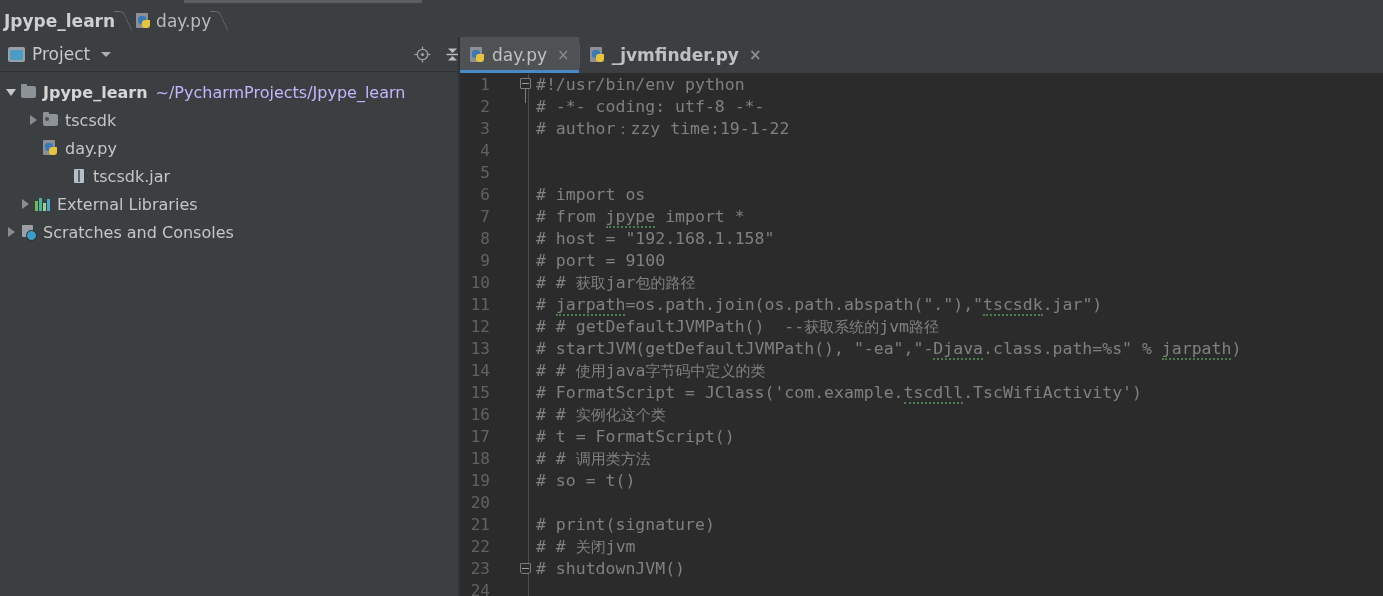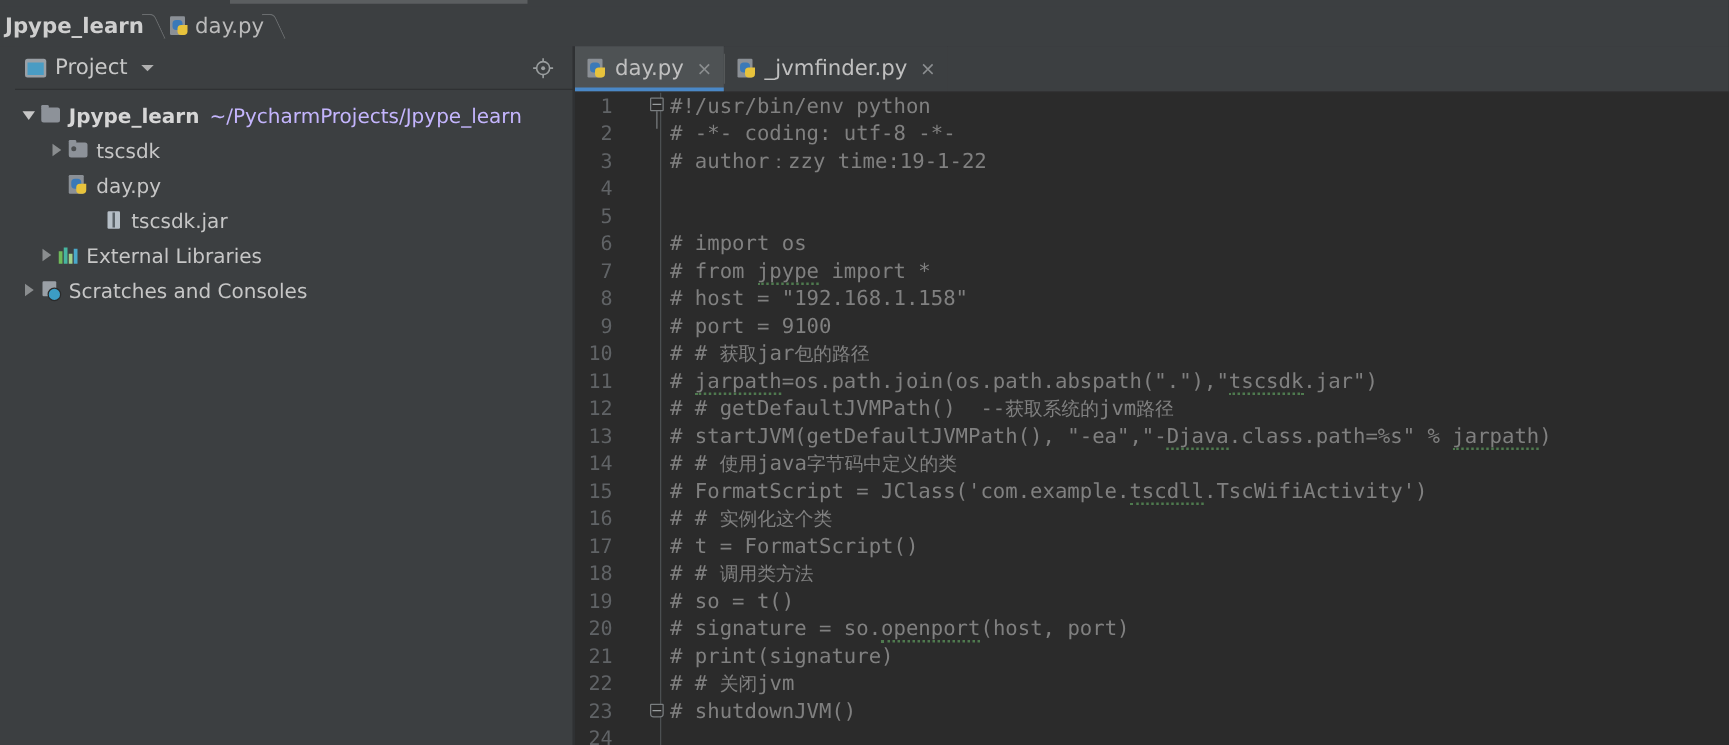--- a/index.html
+++ b/index.html
@@ -82,21 +82,21 @@
   }
   .pyicon .snake-y {
     position: absolute; left: 6px; top: 7px;
     width: 8px; height: 8px;
     background: #e8c33c;
     border-radius: 3px 0 3px 3px;
   }
 
   
   .project-panel {
-    position: absolute; left: 12px; top: 37px;
+    position: absolute; left: 0; top: 37px;
     width: 541px; height: 559px;
     background: #3c3f41;
   }
   .panel-header {
     position: relative;
     height: 34px;
     display: flex; align-items: center;
     background: #3c3f41;
     border-bottom: 1px solid #2f3133;
   }
@@ -261,21 +261,21 @@
   }
   .tab.active {
     background: #4e5254;
   }
   .tab.active::after {
     content: "";
     position: absolute; left: 0; right: 0; bottom: 0;
     height: 3px;
     background: #4a88c7;
   }
-  .tab.inactive { background: #3c3f41; }
+  .tab.inactive { background: #3c3f41; font-weight: bold; }
   .tab-close {
     color: #8b8e90;
     font-size: 15px;
     margin-left: 4px;
     line-height: 1;
   }
   .tab-sep {
     width: 1px;
     background: #555859;
     margin: 6px 0;
@@ -521,21 +521,21 @@
           <div class="code-row"><span class="lineno">10</span><span class="codetext"># # <span class="cn">获取</span>jar<span class="cn">包的路径</span></span></div>
           <div class="code-row"><span class="lineno">11</span><span class="codetext"># <span class="typo">jarpath</span>=os.path.join(os.path.abspath("."),"<span class="typo">tscsdk</span>.jar")</span></div>
           <div class="code-row"><span class="lineno">12</span><span class="codetext"># # getDefaultJVMPath()  --<span class="cn">获取系统的</span>jvm<span class="cn">路径</span></span></div>
           <div class="code-row"><span class="lineno">13</span><span class="codetext"># startJVM(getDefaultJVMPath(), "-ea","-<span class="typo">Djava</span>.class.path=%s" % <span class="typo">jarpath</span>)</span></div>
           <div class="code-row"><span class="lineno">14</span><span class="codetext"># # <span class="cn">使用</span>java<span class="cn">字节码中定义的类</span></span></div>
           <div class="code-row"><span class="lineno">15</span><span class="codetext"># FormatScript = JClass('com.example.<span class="typo">tscdll</span>.TscWifiActivity')</span></div>
           <div class="code-row"><span class="lineno">16</span><span class="codetext"># # <span class="cn">实例化这个类</span></span></div>
           <div class="code-row"><span class="lineno">17</span><span class="codetext"># t = FormatScript()</span></div>
           <div class="code-row"><span class="lineno">18</span><span class="codetext"># # <span class="cn">调用类方法</span></span></div>
           <div class="code-row"><span class="lineno">19</span><span class="codetext"># so = t()</span></div>
-          <div class="code-row"><span class="lineno">20</span><span class="codetext"># signature = so.<span class="typo">openport</span>(host, port)</span></div>
+          <div class="code-row"><span class="lineno">20</span></div>
           <div class="code-row"><span class="lineno">21</span><span class="codetext"># print(signature)</span></div>
           <div class="code-row"><span class="lineno">22</span><span class="codetext"># # <span class="cn">关闭</span>jvm</span></div>
           <div class="code-row"><span class="lineno">23</span><span class="foldcol"><span class="fold-end"></span></span><span class="codetext"># shutdownJVM()</span></div>
           <div class="code-row"><span class="lineno">24</span><span class="codetext"></span></div>
         </div>
     </div>
   </div>
 </div>
 
 </body></html>

